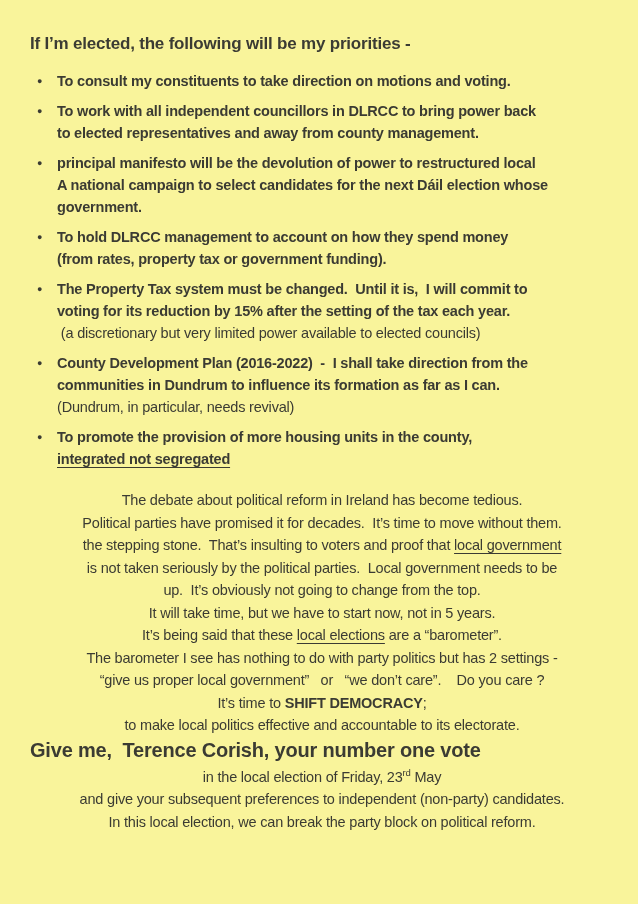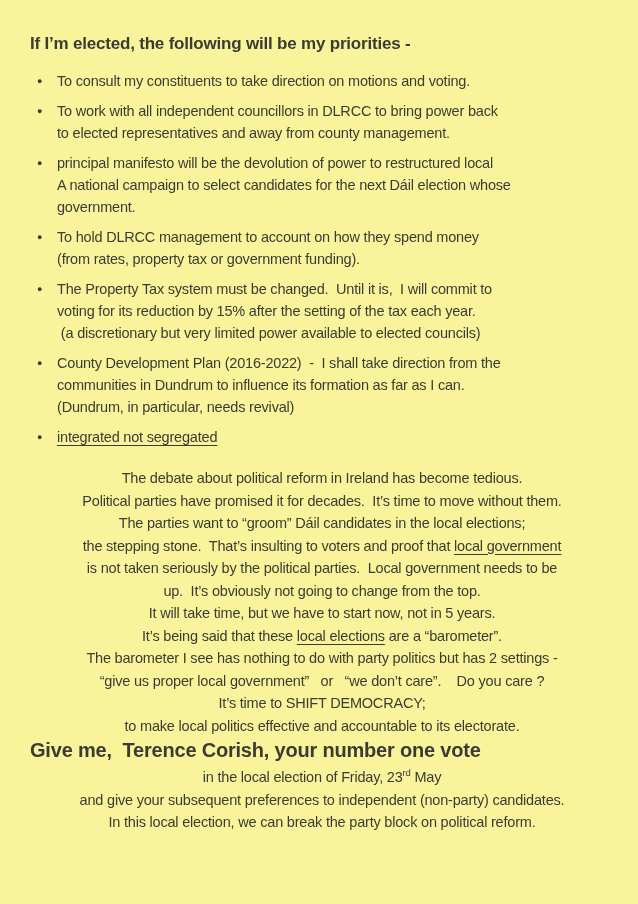--- a/index.html
+++ b/index.html
@@ -50,21 +50,21 @@
   .para2 { }
   .closing { margin-top: 1px; }
   .heading {
     font-size: 20px;
     font-weight: bold;
     letter-spacing: -0.2px;
     line-height: 26px;
     margin-bottom: 3px;
     white-space: pre;
   }
-  .b { font-weight: normal; }
+  .b { font-weight: bold; }
   .u { text-decoration: underline; text-underline-offset: 3px; }
   sup { font-size: 9.5px; line-height: 0; }
 </style>
 </head>
 <body>
 
 <div class="page" style="background: rgb(249, 244, 155); color: rgb(59, 59, 51);">
   <div class="title">If I’m elected, the following will be my priorities -</div>
   <div class="bullets" id="bullets">
       <div class="bullet">
@@ -107,28 +107,28 @@
         <div class="marker">●</div>
         <div class="bcontent">
           <div class="bl"><span class="b">County Development Plan (2016-2022)  -  I shall take direction from the</span></div>
           <div class="bl"><span class="b">communities in Dundrum to influence its formation as far as I can.</span></div>
           <div class="bl"><span class="">(Dundrum, in particular, needs revival)</span></div>
         </div>
       </div>
       <div class="bullet">
         <div class="marker">●</div>
         <div class="bcontent">
+          <div class="bl"><span class="b">To promote the provision of more housing units in the county,</span></div>
           <div class="bl"><span class="b u">integrated not segregated</span></div>
         </div>
       </div>
     </div>
   <div class="para1" id="para1">
       <div class="pl"><span class="">The debate about political reform in Ireland has become tedious.</span></div>
       <div class="pl"><span class="">Political parties have promised it for decades.  It’s time to move without them.</span></div>
-      <div class="pl"><span class="">The parties want to “groom” Dáil candidates in the local elections;</span></div>
       <div class="pl"><span class="">the stepping stone.  That’s insulting to voters and proof that </span><span class="u">local government</span></div>
       <div class="pl"><span class="">is not taken seriously by the political parties.  Local government needs to be</span></div>
       <div class="pl"><span class="">up.  It’s obviously not going to change from the top.</span></div>
       <div class="pl"><span class="">It will take time, but we have to start now, not in 5 years.</span></div>
       <div class="pl"><span class="">It’s being said that these </span><span class="u">local elections</span><span class=""> are a “barometer”.</span></div>
       <div class="pl"><span class="">The barometer I see has nothing to do with party politics but has 2 settings -</span></div>
       <div class="pl"><span class="">“give us proper local government”   or   “we don’t care”.    Do you care ?</span></div>
     </div>
   <div class="para2" id="para2">
       <div class="pl"><span class="">It’s time to </span><span class="b">SHIFT DEMOCRACY</span><span class="">;</span></div>

